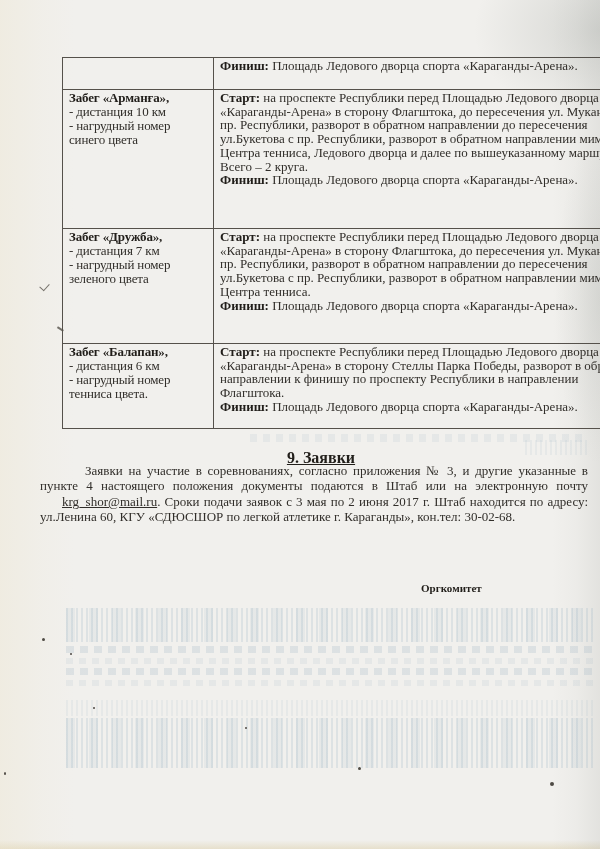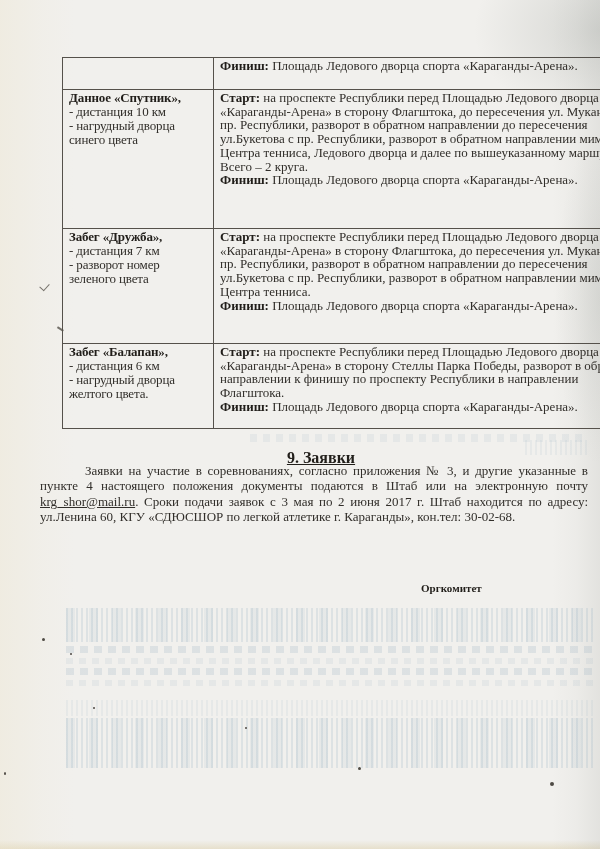--- a/index.html
+++ b/index.html
@@ -9,21 +9,21 @@
     color:#312e2a;
     background:
       radial-gradient(180px 130px at 100% 30px, rgba(150,155,150,0.30), rgba(150,155,150,0) 70%),
       radial-gradient(60px 220px at 100% 300px, rgba(150,155,150,0.18), rgba(150,155,150,0) 75%),
       linear-gradient(270deg, rgba(160,163,158,0.18) 0px, rgba(160,163,158,0.06) 24px, rgba(0,0,0,0) 48px),
       linear-gradient(90deg, rgba(236,226,198,0.30) 0px, rgba(236,226,198,0.10) 42px, rgba(0,0,0,0) 75px),
       linear-gradient(0deg, rgba(222,210,176,0.55) 0px, rgba(222,210,176,0) 9px),
       #f1f0ed;
   }
   .b{font-weight:bold;color:#211e1a;}
-  .u{text-decoration:underline;}
+  .u{text-decoration:underline;margin-left:22px;}
 
   
   table.race{
     position:absolute;left:62px;top:57px;width:588px;
     border-collapse:collapse;table-layout:fixed;
     font-size:13px;line-height:13.7px;
   }
   table.race td{
     border:1px solid #55514b;vertical-align:top;
     padding:1px 4px 1px 6px;overflow:hidden;
@@ -80,48 +80,48 @@
     <tbody>
       <tr class="r1">
         <td class="lcell"></td>
         <td>
           <span class="b">Финиш:</span><span> Площадь Ледового дворца спорта «Караганды-Арена».</span>
         </td>
       </tr>
 
       <tr class="r2">
         <td class="lcell">
-          <div class="b">Данное «Спутник»,</div>
+          <div class="b">Забег «Арманға»,</div>
           <div>- дистанция 10 км</div>
-          <div>- нагрудный дворца синего цвета</div>
+          <div>- нагрудный номер синего цвета</div>
         </td>
         <td>
           <div><span class="b">Старт:</span><span> на проспекте Республики перед Площадью Ледового дворца спорта «Караганды-Арена» в сторону Флагштока, до пересечения ул. Муканова с пр. Республики, разворот в обратном направлении до пересечения ул.Букетова с пр. Республики, разворот в обратном направлении мимо Центра тенниса, Ледового дворца и далее по вышеуказанному маршруту.</span></div>
           <div>Всего – 2 круга.</div>
           <div><span class="b">Финиш:</span><span> Площадь Ледового дворца спорта «Караганды-Арена».</span></div>
         </td>
       </tr>
 
       <tr class="r3">
         <td class="lcell">
           <div class="b">Забег «Дружба»,</div>
           <div>- дистанция 7 км</div>
-          <div>- разворот номер зеленого цвета</div>
+          <div>- нагрудный номер зеленого цвета</div>
         </td>
         <td>
           <div><span class="b">Старт:</span><span> на проспекте Республики перед Площадью Ледового дворца спорта «Караганды-Арена» в сторону Флагштока, до пересечения ул. Муканова с пр. Республики, разворот в обратном направлении до пересечения ул.Букетова с пр. Республики, разворот в обратном направлении мимо Центра тенниса.</span></div>
           <div><span class="b">Финиш:</span><span> Площадь Ледового дворца спорта «Караганды-Арена».</span></div>
         </td>
       </tr>
 
       <tr class="r4">
         <td class="lcell">
           <div class="b">Забег «Балапан»,</div>
           <div>- дистанция 6 км</div>
-          <div>- нагрудный дворца желтого цвета.</div>
+          <div>- нагрудный номер тенниса цвета.</div>
         </td>
         <td>
           <div><span class="b">Старт:</span><span> на проспекте Республики перед Площадью Ледового дворца спорта «Караганды-Арена» в сторону Стеллы Парка Победы, разворот в обратном направлении к финишу по проспекту Республики в направлении Флагштока.</span></div>
           <div><span class="b">Финиш:</span><span> Площадь Ледового дворца спорта «Караганды-Арена».</span></div>
         </td>
       </tr>
     </tbody>
   </table>
 
   <div class="sec-heading">9. Заявки</div>

